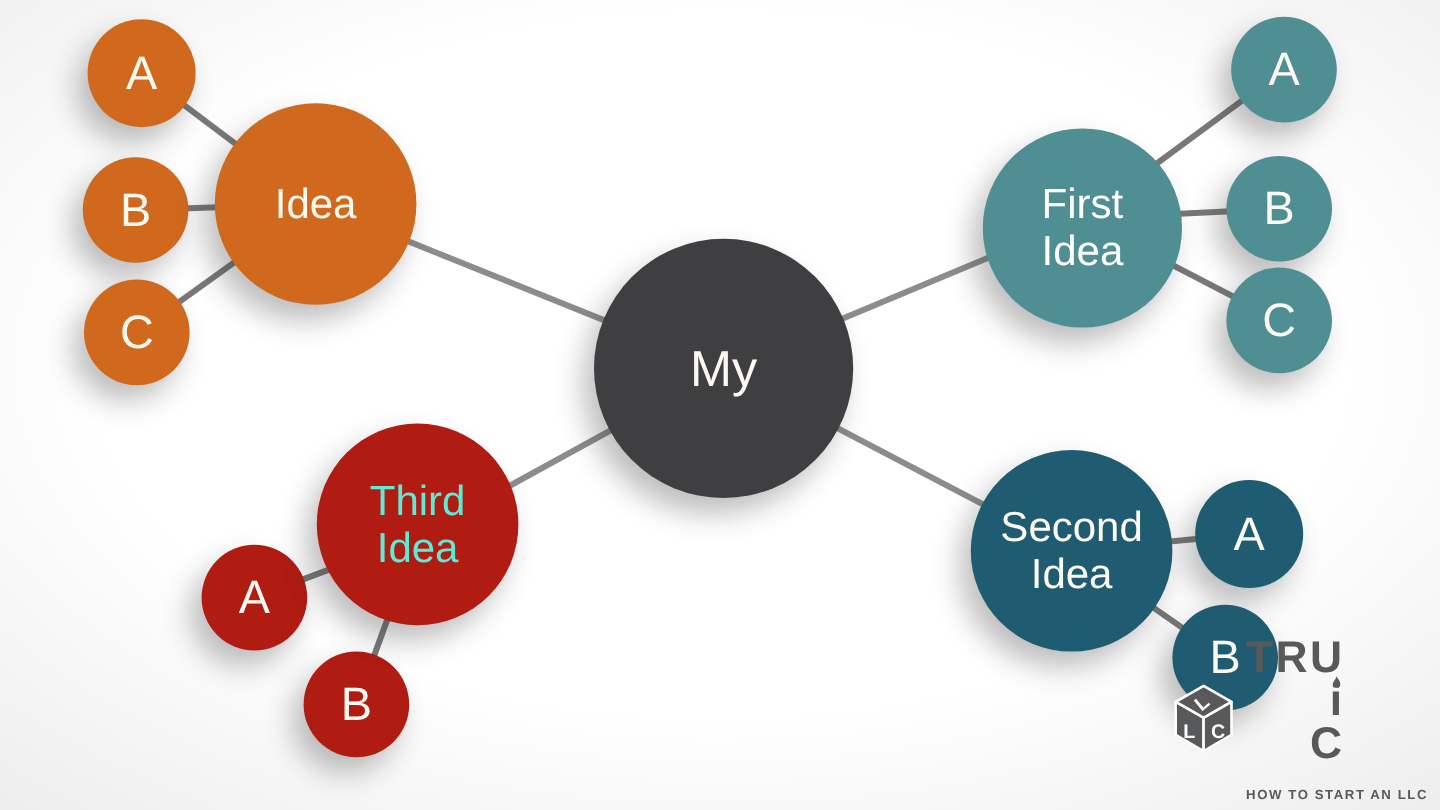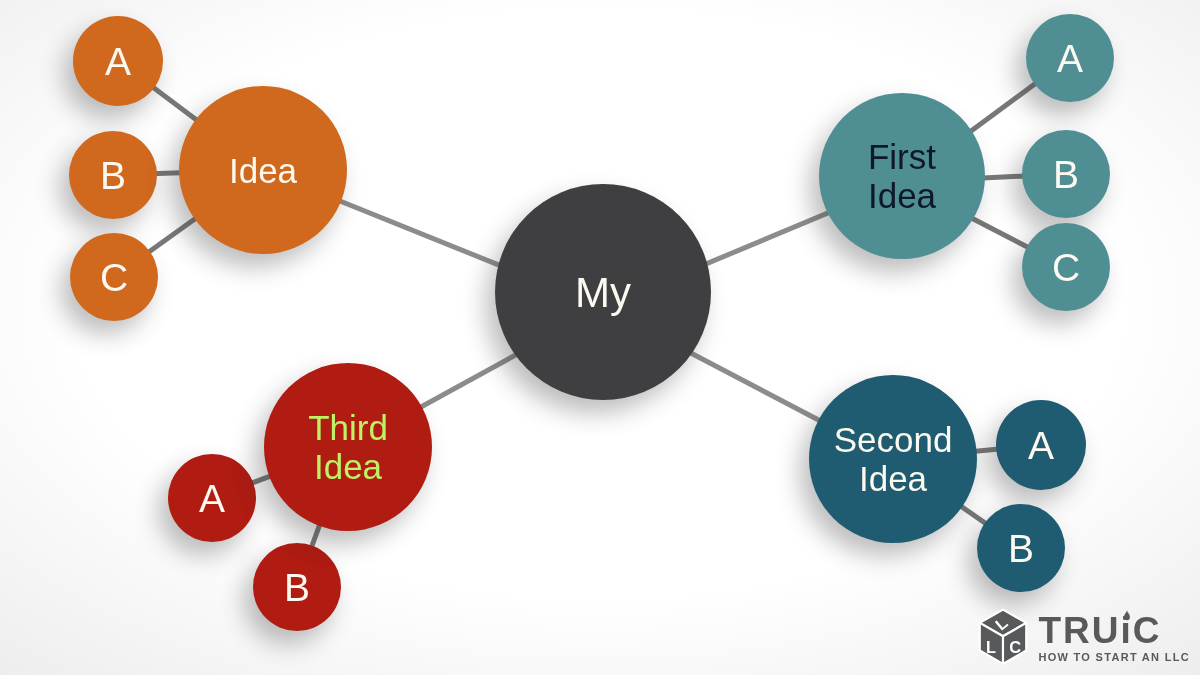--- a/index.html
+++ b/index.html
@@ -19,25 +19,25 @@
   .center .nl{font-size:42px;line-height:55px;}
   .branch .nl{font-size:35px;line-height:39px;}
   .child  .nl{font-size:39px;line-height:43px;}
 
   
   .logo{position:absolute;right:10px;bottom:6px;display:flex;align-items:center;gap:7px;color:#58595b;}
   .cube{width:56px;height:62px;flex:0 0 auto;}
   .face{fill:#58595b;stroke:#ffffff;stroke-width:2.5;stroke-linejoin:round;}
   .cube-letter{fill:#ffffff;font-weight:bold;font-size:19px;font-family:"Liberation Sans",sans-serif;text-anchor:middle;}
   .logo-text{display:flex;flex-direction:column;align-items:flex-start;}
-  .brand{font-size:37px;font-weight:bold;letter-spacing:2px;line-height:36px;display:flex;align-items:flex-end;}
+  .brand{font-size:37px;font-weight:bold;letter-spacing:2px;line-height:36px;display:flex;align-items:flex-end;flex-direction:column;}
   .i-wrap{position:relative;display:inline-block;}
   .flame{position:absolute;left:50%;top:-4px;transform:translateX(-50%);width:9px;height:13px;}
   .flame svg{display:block;width:100%;height:100%;fill:#58595b;}
-  .tagline{font-size:11px;font-weight:bold;letter-spacing:1.3px;margin-top:2px;}
+  .tagline{font-size:11px;font-weight:bold;letter-spacing:1.3px;margin-top:19px;}
 </style>
 </head>
 <body>
 
 <div class="stage">
   <div id="diagram">
       <svg class="links" viewBox="0 0 1200 675">
         <line x1="603" y1="307" x2="902" y2="182" stroke="#8c8c8c" stroke-width="5"></line>
         <line x1="902" y1="182" x2="1070" y2="58" stroke="#787878" stroke-width="5"></line>
         <line x1="902" y1="182" x2="1066" y2="174" stroke="#787878" stroke-width="5"></line>
@@ -76,36 +76,36 @@
       </div>
       <div class="node child" style="left: 73px; top: 16px; height: 90px; width: 90px; background: rgb(208, 105, 30); color: rgb(251, 249, 240);">
         <div class="nl">A</div>
       </div>
       <div class="node child" style="left: 69px; top: 131px; height: 88px; width: 88px; background: rgb(208, 105, 30); color: rgb(251, 249, 240);">
         <div class="nl">B</div>
       </div>
       <div class="node child" style="left: 70px; top: 233px; height: 88px; width: 88px; background: rgb(208, 105, 30); color: rgb(251, 249, 240);">
         <div class="nl">C</div>
       </div>
-      <div class="node branch" style="left: 819px; top: 93px; height: 166px; width: 166px; background: rgb(79, 143, 148); color: #0f172a;">
+      <div class="node branch" style="left: 819px; top: 107px; height: 166px; width: 166px; background: rgb(79, 143, 148); color: #ffffff;">
         <div class="nl">First</div>
         <div class="nl">Idea</div>
       </div>
       <div class="node branch" style="left: 809px; top: 375px; height: 168px; width: 168px; background: rgb(31, 92, 113); color: rgb(251, 249, 240);">
         <div class="nl">Second</div>
         <div class="nl">Idea</div>
       </div>
-      <div class="node branch" style="left: 264px; top: 363px; height: 168px; width: 168px; background: rgb(176, 27, 18); color: #bef264; text-align: right;">
+      <div class="node branch" style="left: 264px; top: 353px; height: 168px; width: 168px; background: rgb(176, 27, 18); color: #5eead4; text-align: right;">
         <div class="nl">Third</div>
         <div class="nl">Idea</div>
       </div>
       <div class="node branch" style="left: 179px; top: 86px; height: 168px; width: 168px; background: rgb(208, 105, 30); color: rgb(251, 249, 240);">
         <div class="nl">Idea</div>
       </div>
-      <div class="node center" style="left: 495px; top: 184px; height: 216px; width: 216px; background: rgb(63, 62, 65); color: rgb(251, 249, 240); gap: 32px;">
+      <div class="node center" style="left: 495px; top: 199px; height: 216px; width: 216px; background: rgb(63, 62, 65); color: rgb(251, 249, 240); gap: 32px;">
         <div class="nl">My</div>
       </div>
     </div>
 
   <div class="logo">
     <svg class="cube" viewBox="0 0 64 72" aria-hidden="true">
       <polygon class="face" points="32,3 59,18.5 32,34 5,18.5"></polygon>
       <polygon class="face" points="5,18.5 32,34 32,66 5,50.5"></polygon>
       <polygon class="face" points="59,18.5 32,34 32,66 59,50.5"></polygon>
       <text class="cube-letter" x="30" y="26" transform="rotate(-40 30 19)">L</text>

